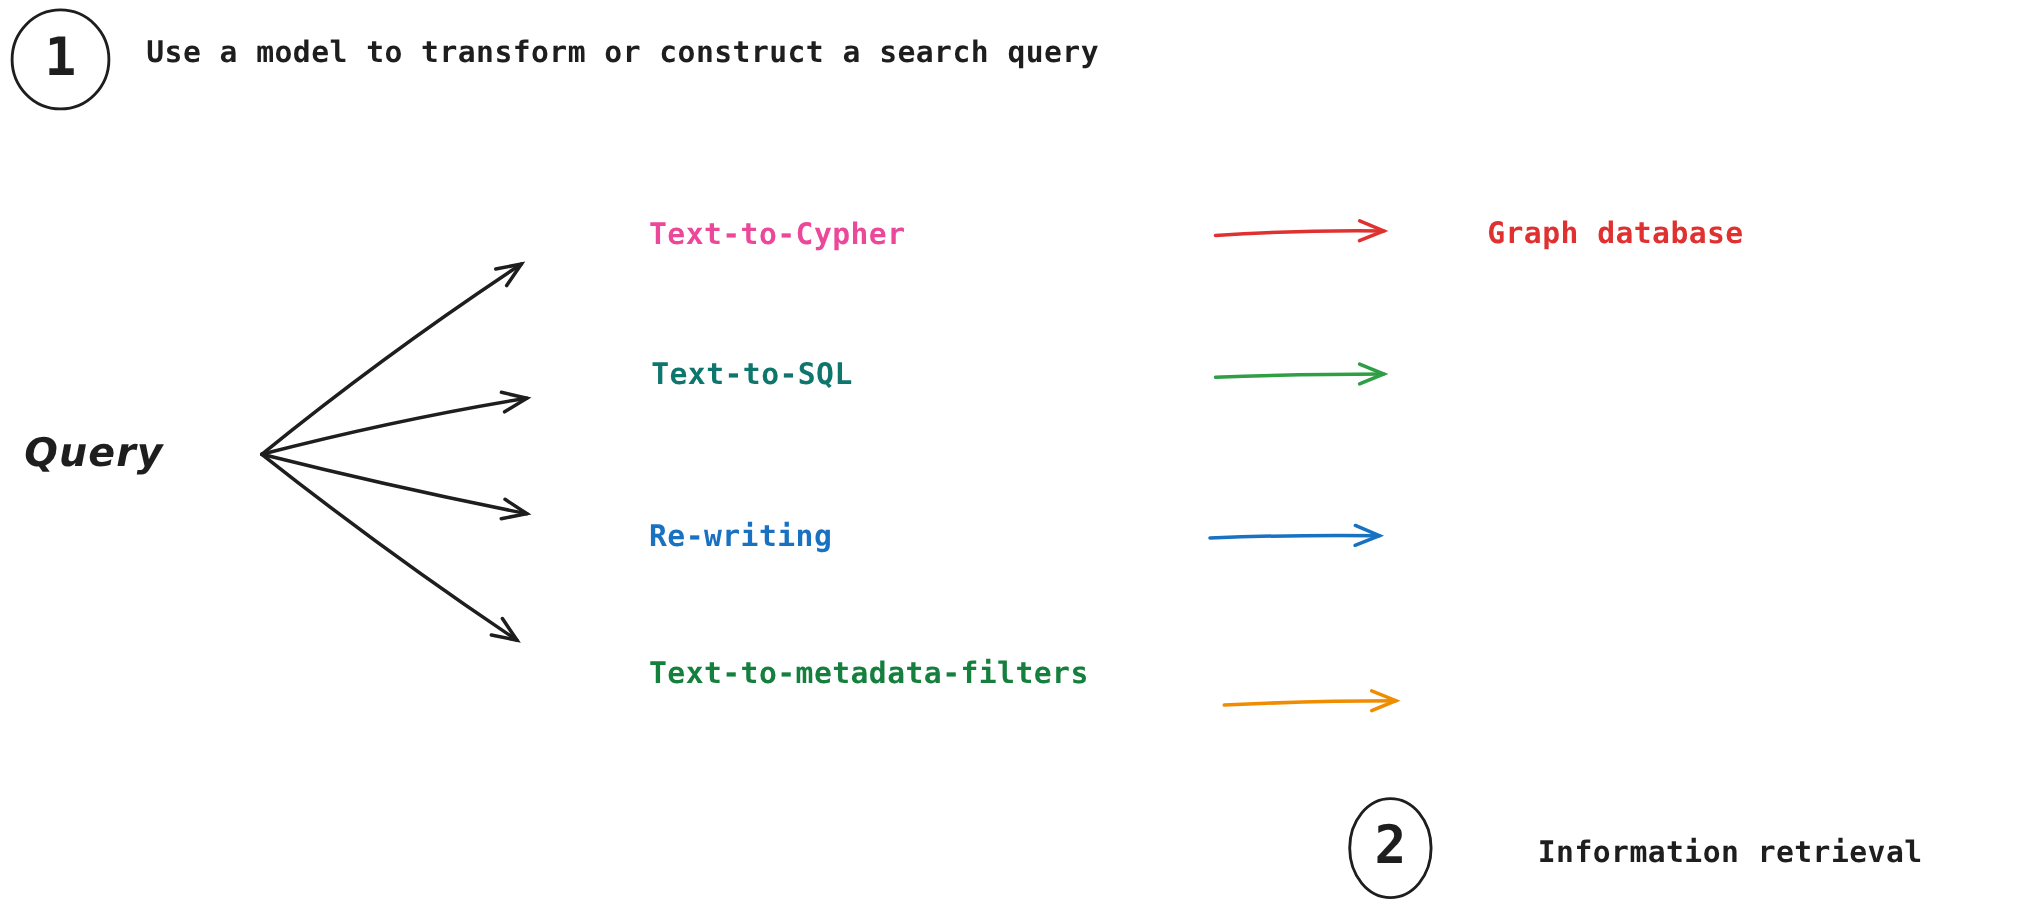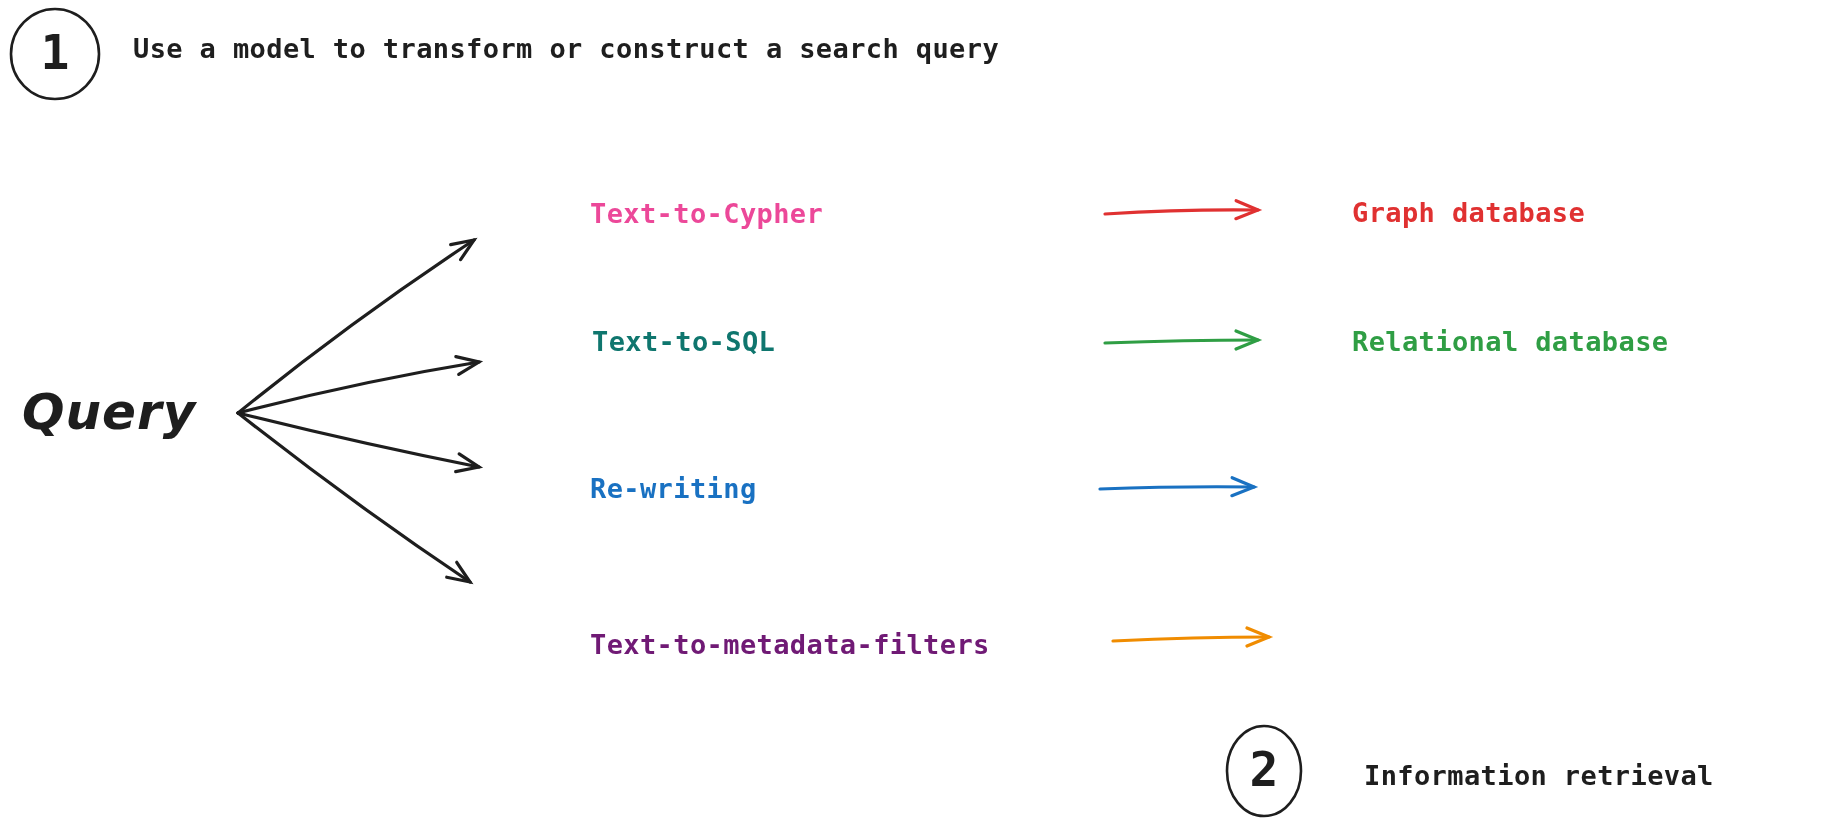--- a/index.html
+++ b/index.html
@@ -25,21 +25,21 @@
     font-weight:700;
     font-size:48px;
     transform:translate(-50%,-54%);
     letter-spacing:0;
   }
   .query-label{
     position:absolute;
     font-family:"DejaVu Sans","Liberation Sans",sans-serif;
     font-style:italic;
     font-weight:700;
-    font-size:50px;
+    font-size:36px;
     transform:translateY(-52%);
     letter-spacing:1px;
   }
   path.arrow{fill:none;stroke-width:3.2;stroke-linecap:round;stroke-linejoin:round;}
   ellipse.badge{fill:none;stroke-width:2.6;}
 </style>
 </head>
 <body>
 
 <div class="canvas" style="color: rgb(30, 30, 30);">
@@ -79,22 +79,21 @@
 
   <div class="step-num" style="left:55px;top:54px;">1</div>
   <div class="txt" style="left:133px;top:48px;">Use a model to transform or construct a search query</div>
 
   <div class="query-label" style="left:22px;top:413px;">Query</div>
 
   <div class="txt" style="left: 590px; top: 213px; color: #ec4899;">Text-to-Cypher</div>
   <div class="txt" style="left: 1352px; top: 212px; color: rgb(224, 49, 49);">Graph database</div>
 
   <div class="txt" style="left: 576px; top: 341px; color: #0f766e; margin-left: 16px;">Text-to-SQL</div>
-  <div class="txt" style="left: 1352px; top: 341px; color: rgb(47, 158, 68);">Relational database</div>
 
   <div class="txt" style="left: 590px; top: 488px; color: rgb(25, 113, 194); text-align: center;">Re-writing</div>
 
-  <div class="txt" style="left: 590px; top: 644px; color: #701a75;">Text-to-metadata-filters</div>
+  <div class="txt" style="left: 590px; top: 612px; color: #15803d;">Text-to-metadata-filters</div>
 
   <div class="step-num" style="left:1264px;top:771px;">2</div>
-  <div class="txt" style="left:1364px;top:775px;text-align:right;">Information retrieval</div>
+  <div class="txt" style="left:1398px;top:775px;text-align:right;">Information retrieval</div>
 
 </div>
 
 </body></html>

